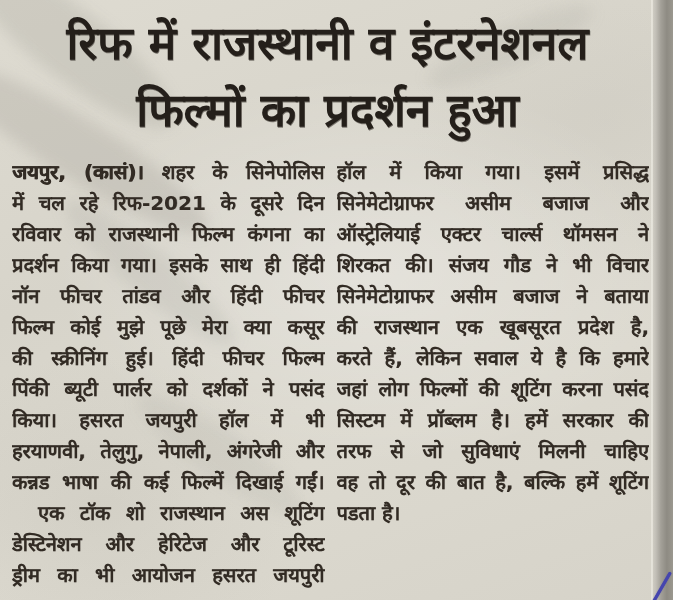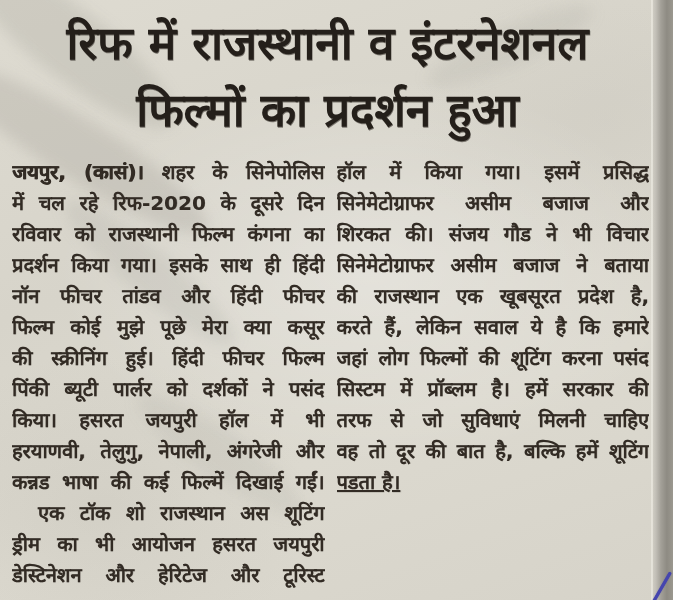--- a/index.html
+++ b/index.html
@@ -49,21 +49,21 @@
   }
   .col{flex:1 1 0;min-width:0;}
   .line{
     height:31px;line-height:31px;font-size:20px;font-weight:700;
     overflow:hidden;white-space:nowrap;
     text-align:justify;text-align-last:justify;
     color:#322b24;
     text-shadow:0.4px 0.4px 0 rgba(50,43,36,0.35);
   }
   .line.indent{text-indent:26px;font-family:Liberation Serif, serif;}
-  .line.last{text-align:left;text-align-last:left;text-decoration:underline;}
+  .line.last{text-align:left;text-align-last:left;}
   .dateline{font-weight:900;text-shadow:0.8px 0 0 currentColor;}
 
   
   .pen{
     position:absolute;right:-8px;bottom:8px;width:42px;height:3px;
     background:#4545ae;border-radius:2px;
     transform:rotate(-60deg);box-shadow:0 0 1px #4545ae;
   }
 </style>
 </head>
@@ -78,37 +78,38 @@
   <div class="ghost g5"></div>
 
   <h1 class="headline">
     <div>रिफ में राजस्थानी व इंटरनेशनल</div>
     <div>फिल्मों का प्रदर्शन हुआ</div>
   </h1>
 
   <div class="cols">
     <div class="col">
       <div class="line"><span class="dateline">जयपुर, (कासं)।</span> <span>शहर के सिनेपोलिस</span></div>
-      <div class="line">में चल रहे रिफ-2020 के दूसरे दिन</div>
+      <div class="line">में चल रहे रिफ-2021 के दूसरे दिन</div>
       <div class="line">रविवार को राजस्थानी फिल्म कंगना का</div>
       <div class="line">प्रदर्शन किया गया। इसके साथ ही हिंदी</div>
       <div class="line">नॉन फीचर तांडव और हिंदी फीचर</div>
       <div class="line">फिल्म कोई मुझे पूछे मेरा क्या कसूर</div>
       <div class="line">की स्क्रीनिंग हुई। हिंदी फीचर फिल्म</div>
       <div class="line">पिंकी ब्यूटी पार्लर को दर्शकों ने पसंद</div>
       <div class="line">किया। हसरत जयपुरी हॉल में भी</div>
       <div class="line">हरयाणवी, तेलुगु, नेपाली, अंगरेजी और</div>
       <div class="line">कन्नड भाषा की कई फिल्में दिखाई गईं।</div>
       <div class="line indent">एक टॉक शो राजस्थान अस शूटिंग</div>
+      <div class="line">डेस्टिनेशन और हेरिटेज और टूरिस्ट</div>
       <div class="line">ड्रीम का भी आयोजन हसरत जयपुरी</div>
-      <div class="line">डेस्टिनेशन और हेरिटेज और टूरिस्ट</div>
     </div>
     <div class="col">
       <div class="line">हॉल में किया गया। इसमें प्रसिद्ध</div>
       <div class="line">सिनेमेटोग्राफर असीम बजाज और</div>
+      <div class="line">ऑस्ट्रेलियाई एक्टर चार्ल्स थॉमसन ने</div>
       <div class="line">शिरकत की। संजय गौड ने भी विचार</div>
       <div class="line">सिनेमेटोग्राफर असीम बजाज ने बताया</div>
       <div class="line">की राजस्थान एक खूबसूरत प्रदेश है,</div>
       <div class="line">करते हैं, लेकिन सवाल ये है कि हमारे</div>
       <div class="line">जहां लोग फिल्मों की शूटिंग करना पसंद</div>
       <div class="line">सिस्टम में प्रॉब्लम है। हमें सरकार की</div>
       <div class="line">तरफ से जो सुविधाएं मिलनी चाहिए</div>
       <div class="line">वह तो दूर की बात है, बल्कि हमें शूटिंग</div>
       <div class="line last">पडता है।</div>
     </div>

